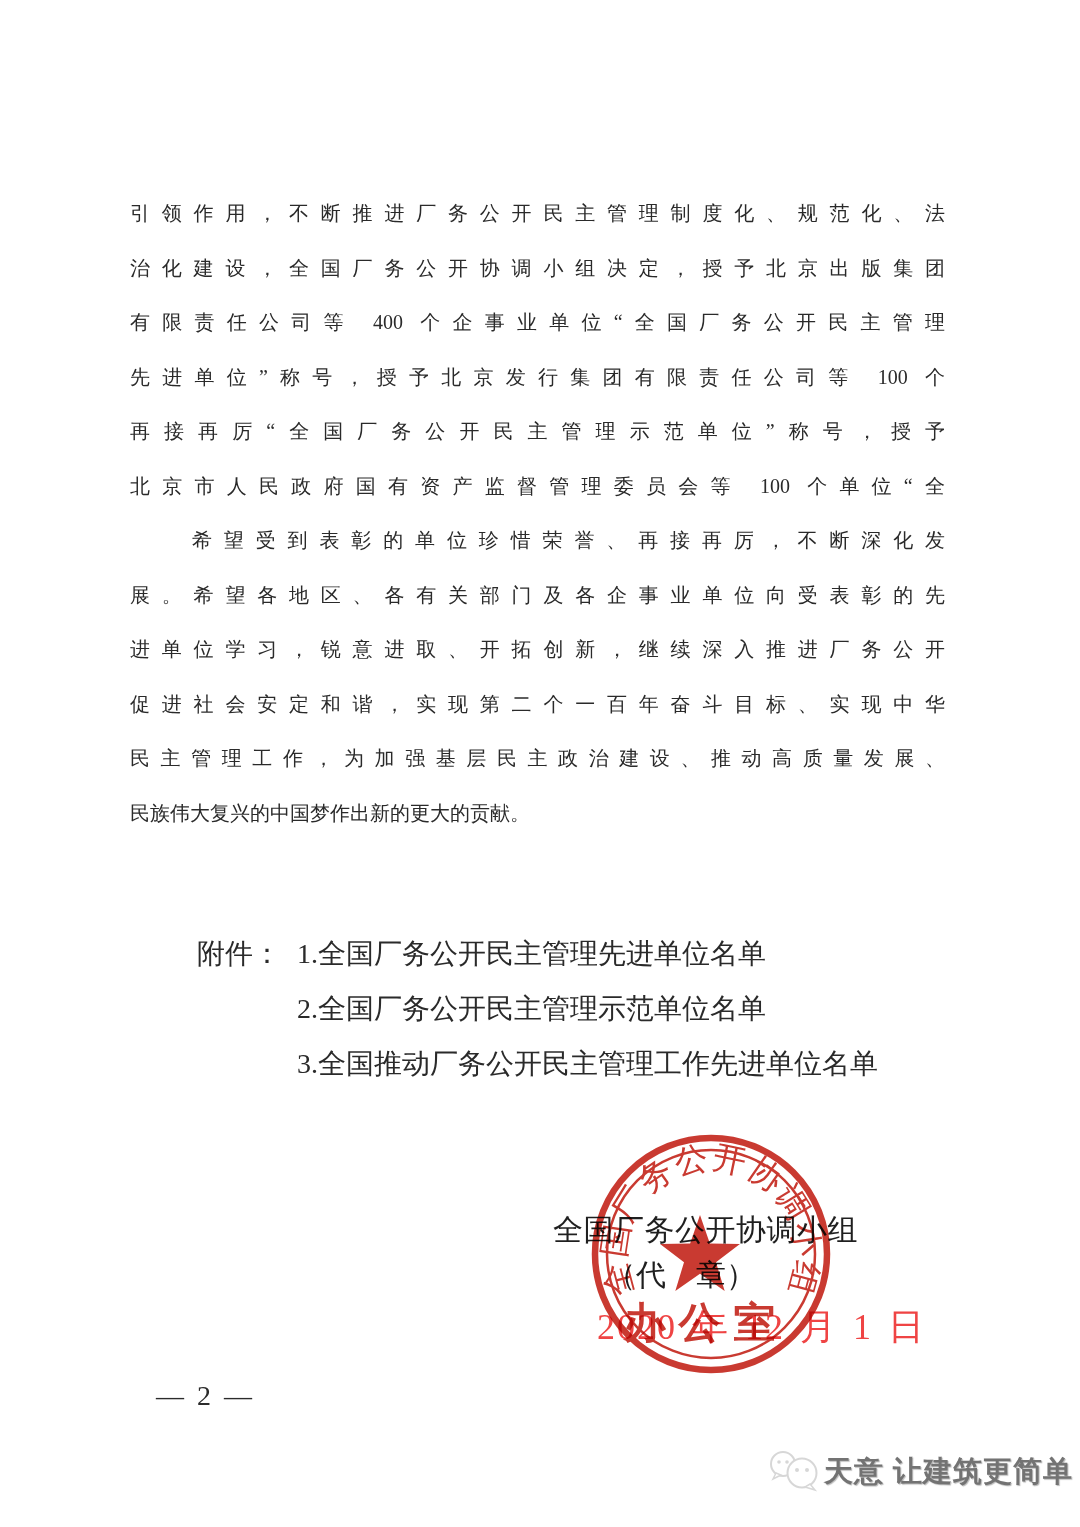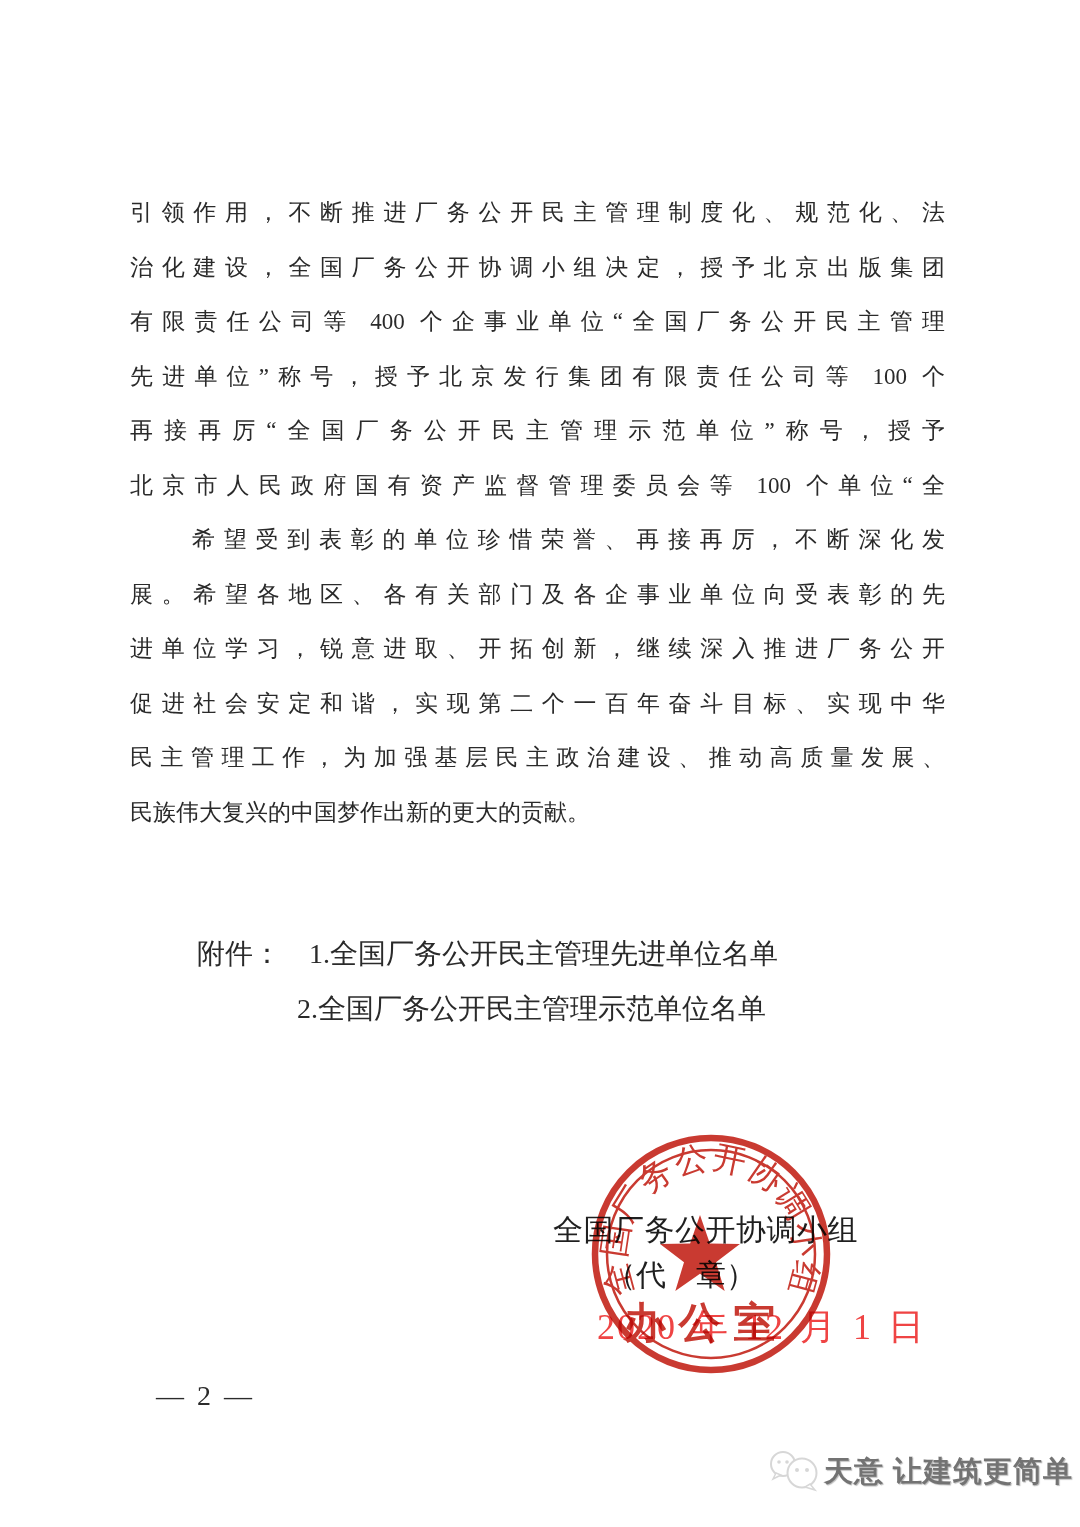--- a/index.html
+++ b/index.html
@@ -7,37 +7,37 @@
     position:relative;
     width:1080px;height:1527px;
     background:#ffffff;
     overflow:hidden;
     font-family:"Liberation Serif","DejaVu Serif",serif;
     color:#262626;
   }
   
   .body-text{
     position:absolute;left:130px;top:186px;width:815px;
-    font-size:23px;line-height:54.5px;color:#2a2a2a;
+    font-size:20px;line-height:54.5px;color:#2a2a2a;
   }
   .body-line{
     height:54.5px;
     text-align:justify;
     text-align-last:justify;
     text-justify:inter-character;
   }
   .body-line.plain{text-align:left;text-align-last:left;}
   .body-line.indent{text-indent:62px;}
   
   .attachments{
     position:absolute;left:197px;top:926px;
     font-size:28px;line-height:55px;color:#2a2a2a;
   }
   .attach-row{white-space:nowrap;}
-  .attach-label{margin-right:28px;}
+  .attach-label{margin-right:16px;}
   .attach-row.cont{margin-left:100px;}
   
   .sig-org{position:absolute;left:553px;top:1210px;font-size:30px;color:#1f1f1f;letter-spacing:0.5px;white-space:nowrap;}
   .sig-note{position:absolute;left:606px;top:1255px;font-size:30px;color:#1f1f1f;white-space:nowrap;}
   .sig-date{position:absolute;left:597px;top:1303px;font-size:36px;color:#ef4444;letter-spacing:2px;word-spacing:4px;white-space:nowrap;}
   
   .seal{
     position:absolute;left:588px;top:1131px;width:246px;height:246px;
     mix-blend-mode:multiply;opacity:0.92;
   }
@@ -81,20 +81,23 @@
     <div class="body-line plain">民族伟大复兴的中国梦作出新的更大的贡献。</div>
   </div>
 
   <div class="attachments">
     <div class="attach-row">
       <span class="attach-label">附件：</span><span>1.全国厂务公开民主管理先进单位名单</span>
     </div>
     <div class="attach-row cont">
       <span>2.全国厂务公开民主管理示范单位名单</span>
     </div>
+    <div class="attach-row cont">
+      <span>3.全国推动厂务公开民主管理工作先进单位名单</span>
+    </div>
   </div>
 
   <div class="sig-org">全国厂务公开协调小组</div>
   <div class="sig-note">（代　章）</div>
   <div class="sig-date">2020 年 12 月 1 日</div>
 
   <svg class="seal" viewBox="0 0 246 246">
     <circle cx="123" cy="123" r="116" fill="none" stroke-width="6.5" stroke="#c5291f"></circle>
     <circle cx="123" cy="123" r="104" fill="none" stroke-width="2.5" stroke="#c5291f"></circle>
     <polygon points="112,84 121.88,112.41 151.94,113.02 127.98,131.19 136.69,159.98 112,142.8 87.31,159.98 96.02,131.19 72.06,113.02 102.12,112.41" fill="#c5291f"></polygon>

